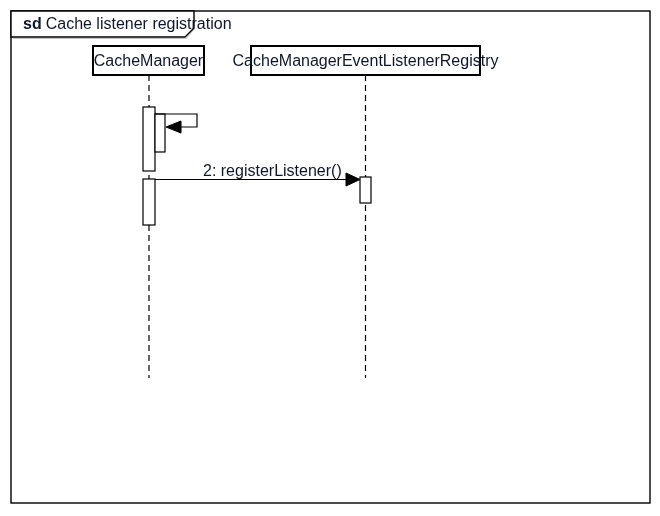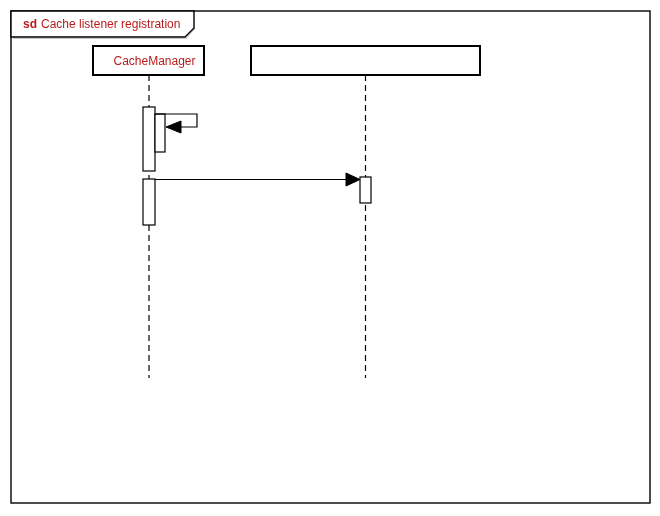--- a/index.html
+++ b/index.html
@@ -18,24 +18,24 @@
   }
   .linework {
     position: absolute;
     left: 0;
     top: 0;
     width: 660px;
     height: 516px;
   }
   .label {
     position: absolute;
-    font-size: 12px;
+    font-size: 16px;
     line-height: 14px;
     white-space: nowrap;
-    color: #b91c1c;
+    color: #0f172a;
   }
   .frame-title {
     left: 11px;
     top: 11px;
     width: 183px;
     height: 26px;
     line-height: 26px;
     padding-left: 12px;
     box-sizing: border-box;
   }
@@ -43,21 +43,21 @@
     font-weight: bold;
     padding-right: 4px;
   }
   .head-label {
     display: flex;
     align-items: center;
     justify-content: center;
     text-align: center;
   }
   .head-cachemanager {
-    left: 99px;
+    left: 93px;
     top: 46px;
     width: 111px;
     height: 29px;
   }
   .head-registry {
     left: 251px;
     top: 46px;
     width: 229px;
     height: 29px;
   }
@@ -100,15 +100,17 @@
 
     <line x1="155" y1="179.5" x2="347" y2="179.5" stroke="#000000" stroke-width="1.2"></line>
     <polygon points="360,179.5 346,173 346,186" fill="#000000" stroke="#000000"></polygon>
   </svg>
 
   <div class="label frame-title">
     <span class="keyword">sd</span><span>Cache listener registration</span>
   </div>
 
   <div class="label head-label head-cachemanager">CacheManager</div>
+  <div class="label head-label head-registry">CacheManagerEventListenerRegistry</div>
 
+  <div class="label msg2-label">2: registerListener()</div>
 
 </div>
 
 </body></html>

